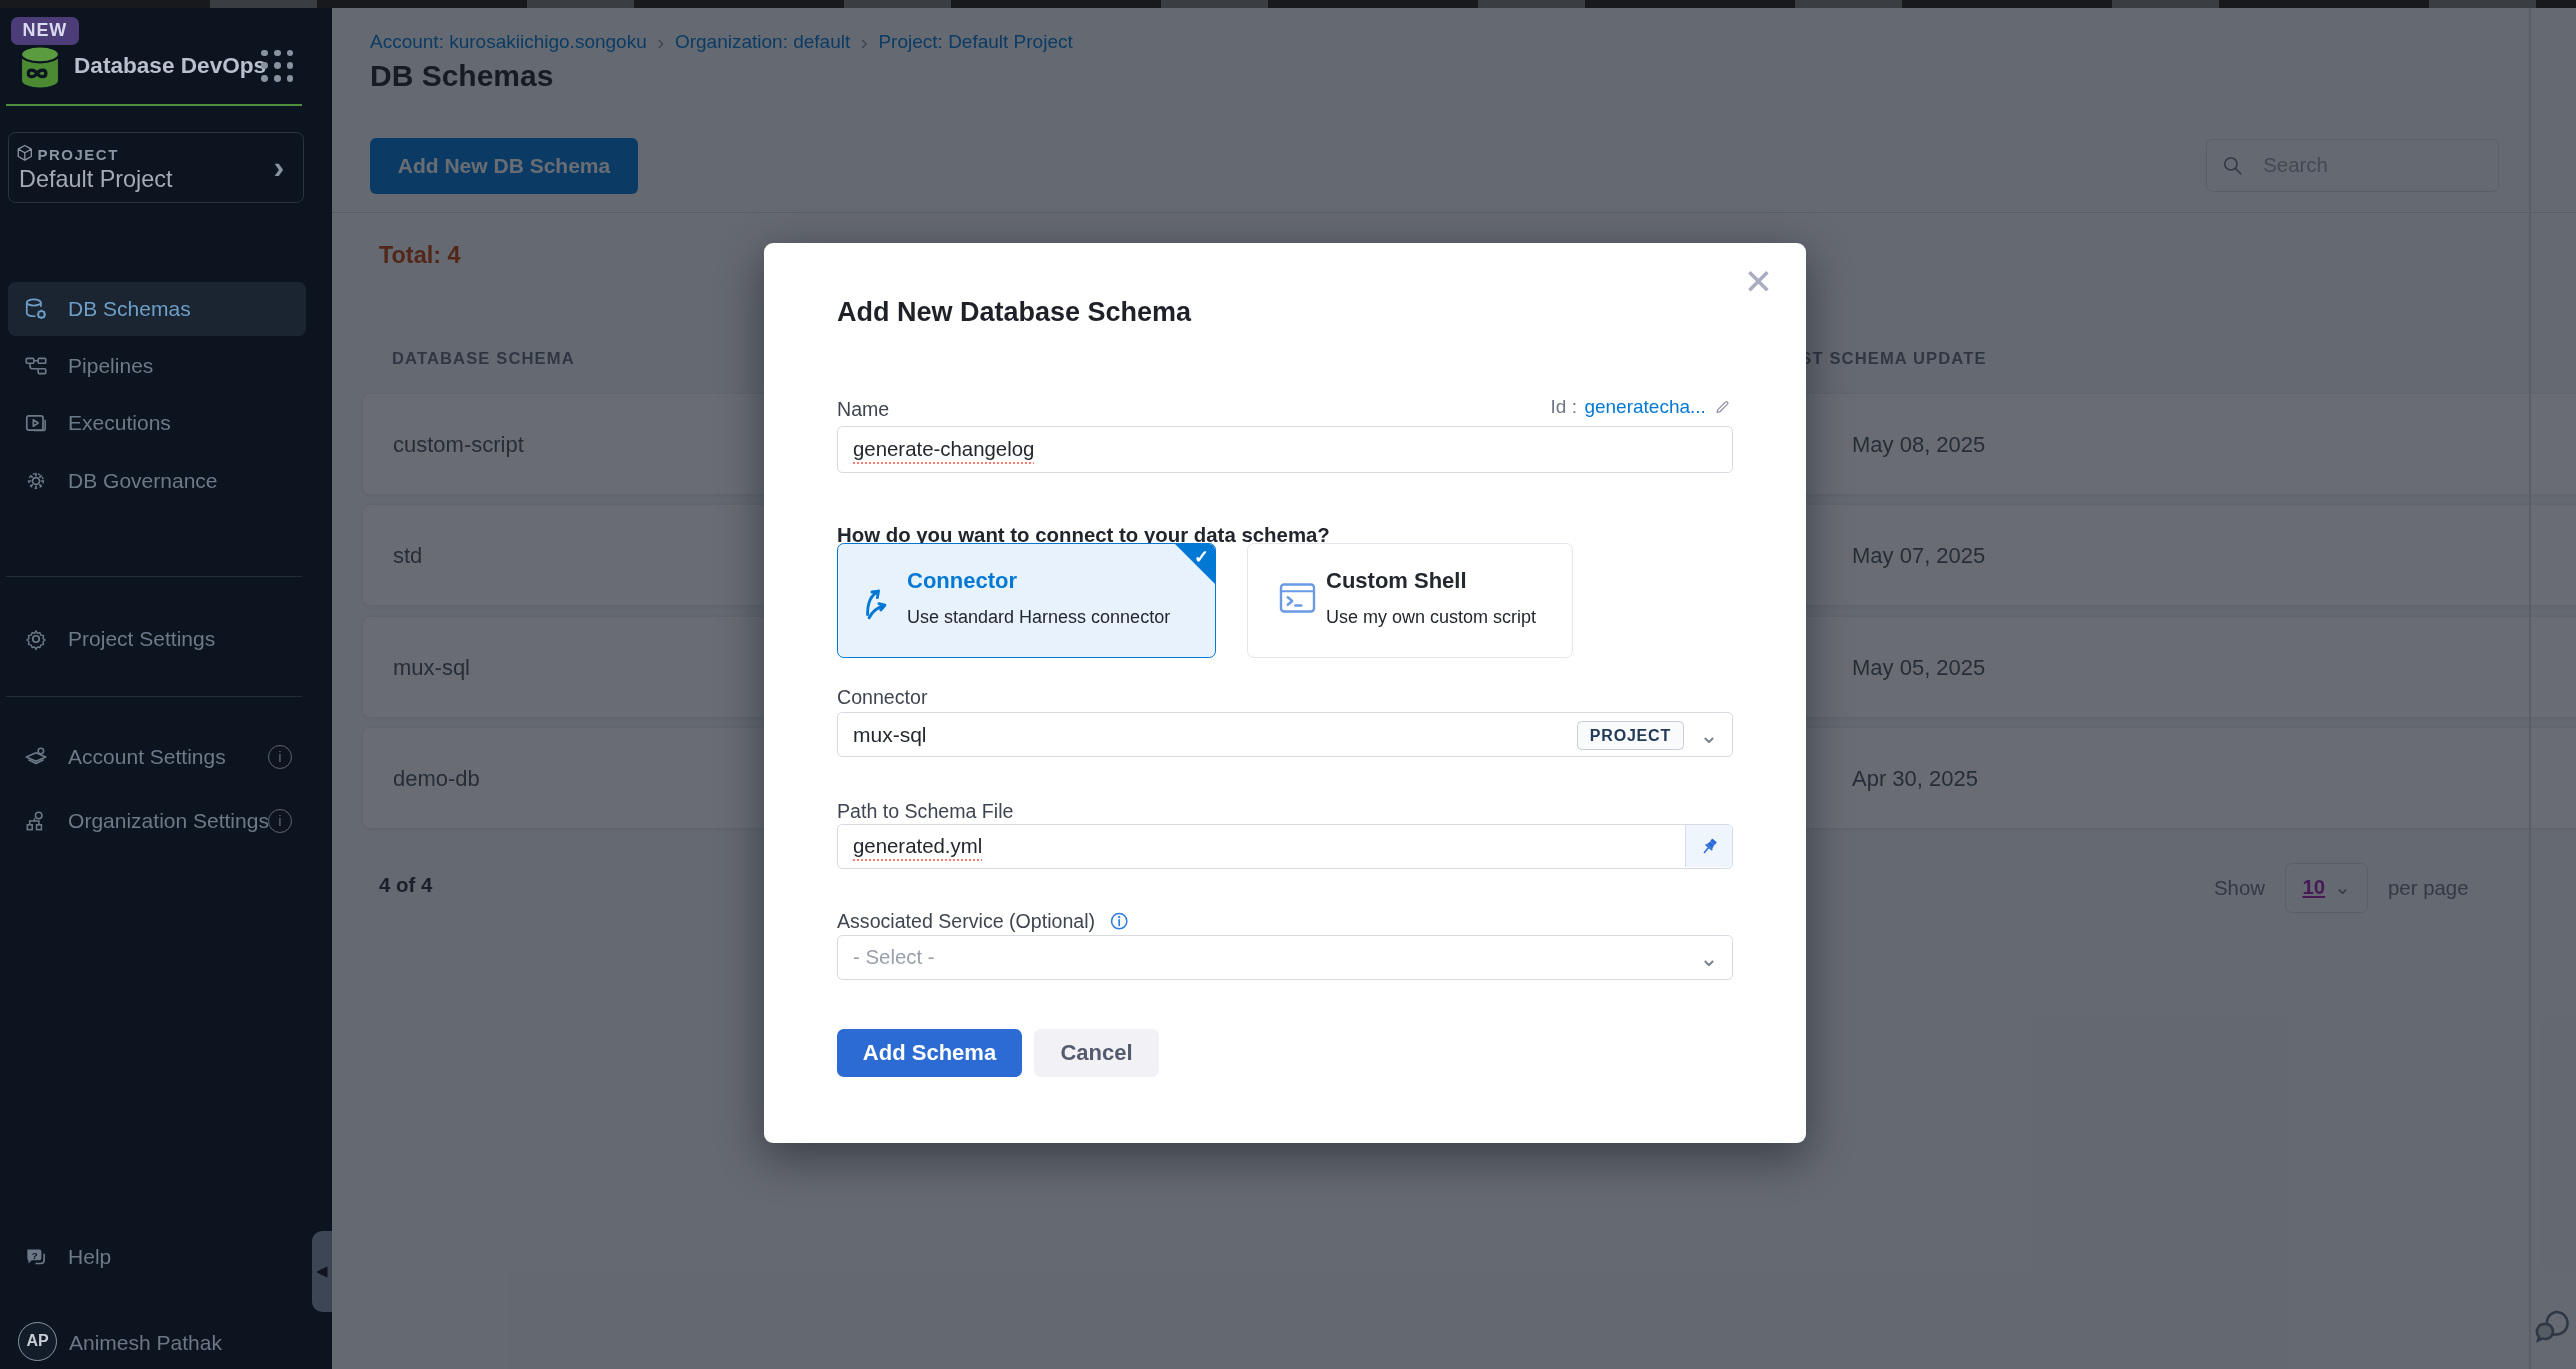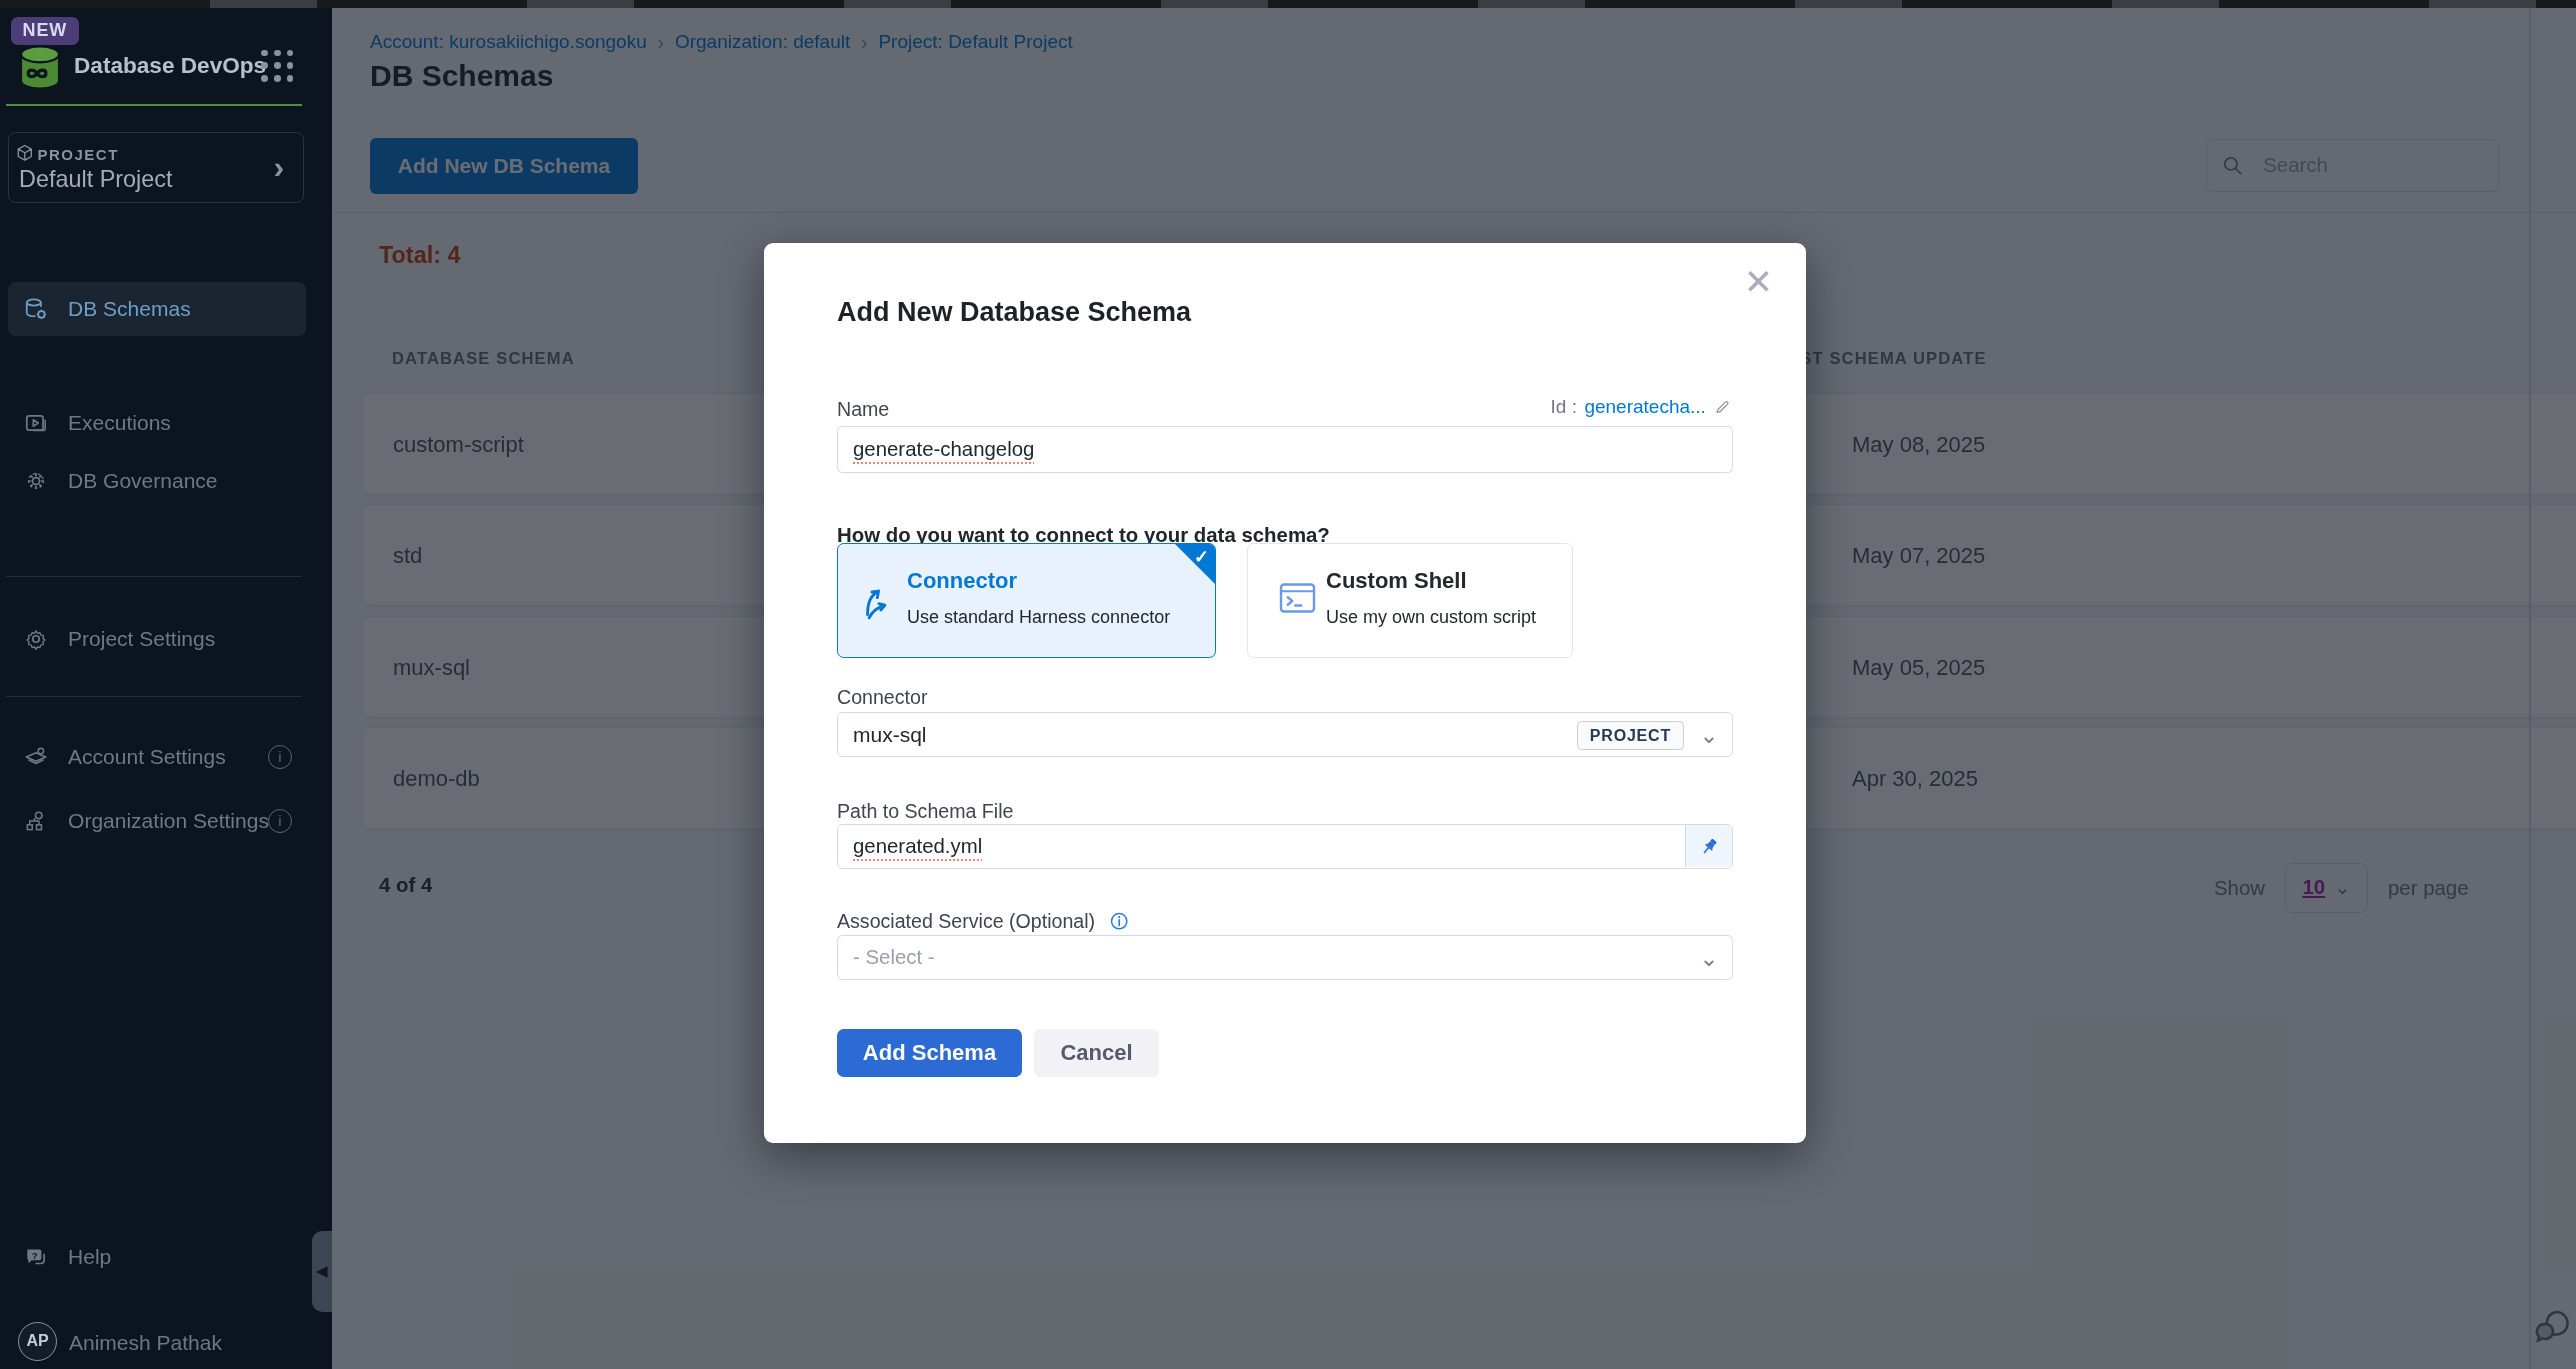--- a/index.html
+++ b/index.html
@@ -263,20 +263,29 @@
       <svg width="26" height="26" viewBox="0 0 24 24">
         <ellipse cx="10" cy="6" rx="6.5" ry="2.8" fill="none" stroke="#6d9fc7" stroke-width="1.6"></ellipse>
         <path d="M3.5 6 V16 a6.5 2.8 0 0 0 8 2.6" fill="none" stroke="#6d9fc7" stroke-width="1.6"></path>
         <path d="M16.5 6 V10" fill="none" stroke="#6d9fc7" stroke-width="1.6"></path>
         <circle cx="17" cy="17" r="3" fill="none" stroke="#6d9fc7" stroke-width="1.6"></circle>
         <path d="M17 12.8 V14 M17 20 V21.2 M12.8 17 H14 M20 17 H21.2 M14 14 l0.9 0.9 M19.1 19.1 l0.9 0.9 M20 14 l-0.9 0.9 M14.9 19.1 L14 20" stroke="#6d9fc7" stroke-width="1.4"></path>
       </svg>
       <span class="lbl">DB Schemas</span>
     </div>
 
+    <div class="abs nav-item" style="top:331px;">
+      <svg width="26" height="26" viewBox="0 0 24 24">
+        <rect x="3" y="5" width="7" height="4.5" rx="1" fill="none" stroke="#6e7987" stroke-width="1.5"></rect>
+        <rect x="14" y="5" width="7" height="4.5" rx="1" fill="none" stroke="#6e7987" stroke-width="1.5"></rect>
+        <rect x="14" y="14.5" width="7" height="4.5" rx="1" fill="none" stroke="#6e7987" stroke-width="1.5"></rect>
+        <path d="M6.5 9.5 V12.5 a2 2 0 0 0 2 2 H14 M14 7.2 H10" fill="none" stroke="#6e7987" stroke-width="1.5"></path>
+      </svg>
+      <span class="lbl">Pipelines</span>
+    </div>
 
     <div class="abs nav-item" style="top:388px;">
       <svg width="26" height="26" viewBox="0 0 24 24">
         <rect x="3.5" y="5.5" width="15" height="13" rx="2" fill="none" stroke="#6e7987" stroke-width="1.6"></rect>
         <path d="M9.5 9 L14 12 L9.5 15 Z" fill="none" stroke="#6e7987" stroke-width="1.5" stroke-linejoin="round"></path>
         <path d="M20.5 9 V17 a2 2 0 0 1 -2 2 H10" fill="none" stroke="#6e7987" stroke-width="1.4"></path>
       </svg>
       <span class="lbl">Executions</span>
     </div>
 

